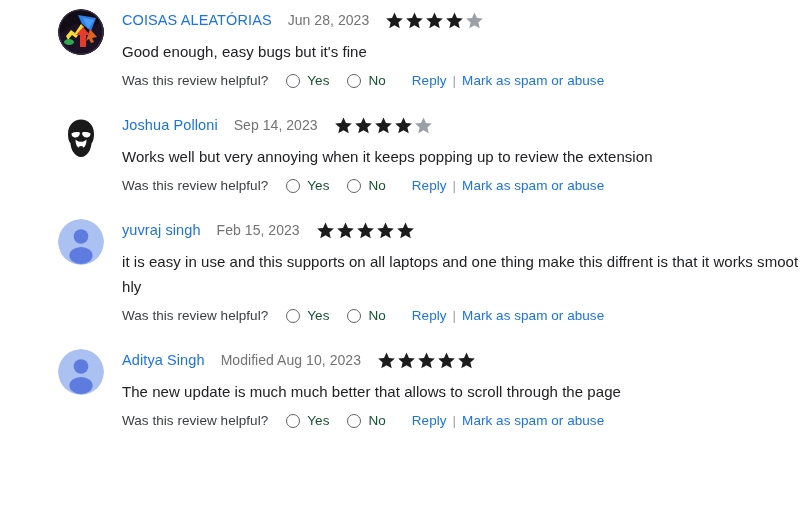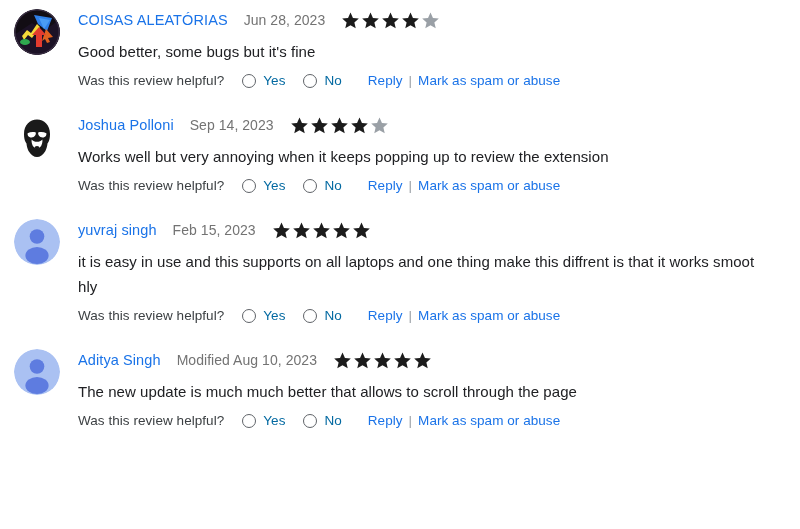--- a/index.html
+++ b/index.html
@@ -20,20 +20,21 @@
   .reviews-list {
     padding: 0;
     margin: 0;
   }
 
   .review {
     display: flex;
     align-items: flex-start;
     padding: 0 0 0 14px;
     box-sizing: border-box;
+    margin-left: 44px;
   }
 
   .review-0 { padding-top: 7px; }
   .review-1 { padding-top: 22px; }
   .review-2 { padding-top: 22px; }
   .review-3 { padding-top: 22px; }
 
   .avatar-wrap {
     width: 46px;
     height: 46px;
@@ -133,21 +134,21 @@
   .radio-circle {
     width: 14px;
     height: 14px;
     border: 1.6px solid #5f6368;
     border-radius: 50%;
     box-sizing: border-box;
     display: inline-block;
   }
   .radio-text {
     margin-left: 7px;
-    color: #0369a1;
+    color: #14532d;
     font-size: 13.5px;
     letter-spacing: 0.05px;
   }
 
   .action-links {
     margin-left: 26px;
     display: inline-flex;
     align-items: flex-end;
   }
   .action-link {
@@ -213,21 +214,21 @@
                 <path d="M12 1.8l3.1 6.9 7.4.7-5.6 5 1.7 7.3L12 17.9 5.4 21.7 7.1 14.4 1.5 9.4l7.4-.7z"></path>
               </svg>
             </span>
             <span class="star empty">
               <svg viewBox="0 0 24 24" width="19" height="19">
                 <path d="M12 1.8l3.1 6.9 7.4.7-5.6 5 1.7 7.3L12 17.9 5.4 21.7 7.1 14.4 1.5 9.4l7.4-.7z"></path>
               </svg>
             </span>
           </span>
         </div>
-        <div class="review-text">Good better, some bugs but it's fine</div>
+        <div class="review-text">Good enough, easy bugs but it's fine</div>
         <div class="helpful-row">
           <span class="helpful-label">Was this review helpful?</span>
           <span class="radio-opt">
             <span class="radio-circle"></span>
             <span class="radio-text">Yes</span>
           </span>
           <span class="radio-opt">
             <span class="radio-circle"></span>
             <span class="radio-text">No</span>
           </span>

